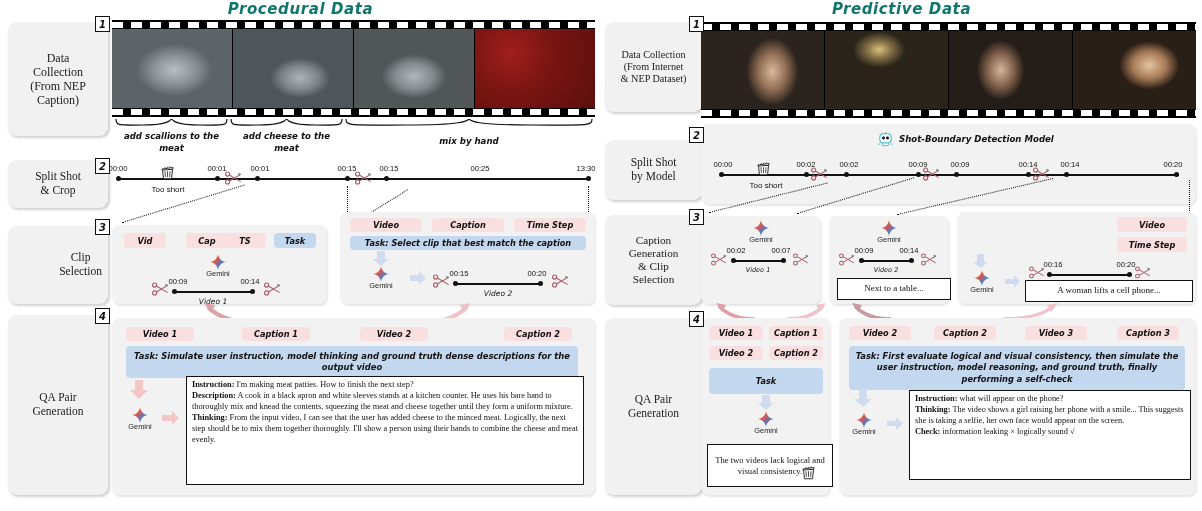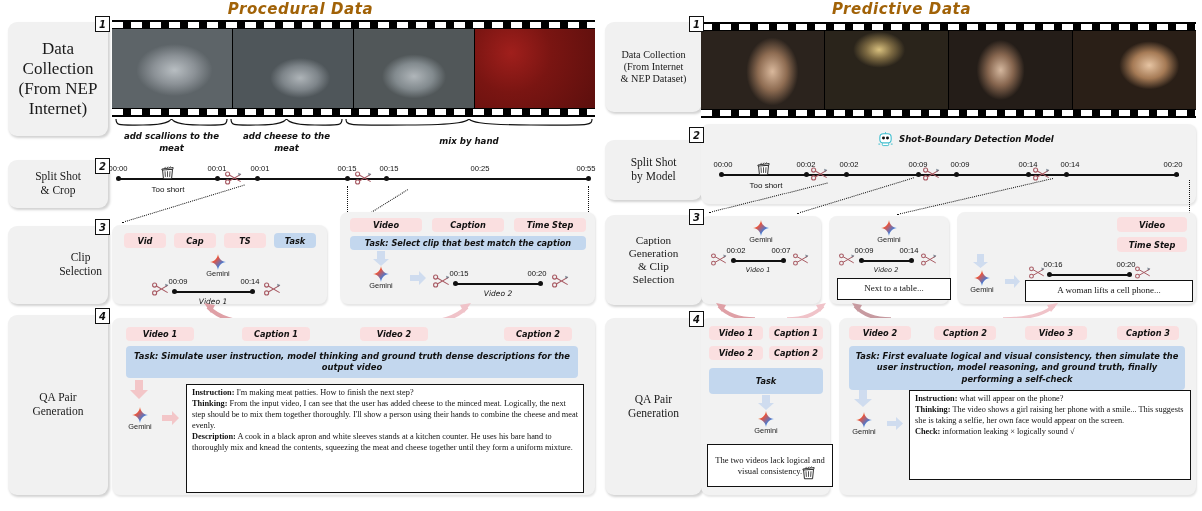--- a/index.html
+++ b/index.html
@@ -8,21 +8,21 @@
     font-family:"Liberation Serif", serif;
     overflow:hidden;position:relative;
   }
   .half{position:absolute;top:0;height:511px;width:601px;}
   .half.left{left:0;}
   .half.right{left:601px;}
 
   .big-title{
     position:absolute;top:0px;left:0;width:100%;text-align:center;
     font-family:"DejaVu Sans", sans-serif;
-    font-style:italic;font-weight:600;font-size:15px;color:#a16207;
+    font-style:italic;font-weight:600;font-size:15px;color:#0f766e;
     letter-spacing:.6px;
   }
 
   
   .stage{
     position:absolute;
     background:#f1f1f1;border-radius:9px;
     box-shadow:1.5px 2px 2.5px rgba(0,0,0,.18);
     display:flex;align-items:center;justify-content:center;
     text-align:center;color:#1a1a1a;
@@ -127,26 +127,26 @@
   }
   .curvearrow{position:absolute;}
 </style>
 </head>
 <body>
 
 <div class="half left">
 
   <div class="big-title">Procedural Data</div>
 
-  <div class="stage" style="left:8px;top:22px;width:100px;height:114px;font-size:17px;">
+  <div class="stage" style="left:8px;top:22px;width:100px;height:114px;font-size:12px;">
     <span>
       <span>Data</span>
       <span>Collection</span>
       <span>(From NEP</span>
-      <span>Internet)</span>
+      <span>Caption)</span>
     </span>
   </div>
   <div class="stepnum" style="left:95px;top:16px;">1</div>
 
   <div class="stage" style="left:8px;top:160px;width:100px;height:48px;font-size:11.5px;">
     <span>
       <span>Split Shot</span>
       <span>&amp; Crop</span>
     </span>
   </div>
@@ -221,21 +221,21 @@
     <div class="dot" style="left:99px;"></div>
     <div class="tlabel" style="left:99px;">00:01</div>
     <div class="dot" style="left:139px;"></div>
     <div class="tlabel" style="left:142px;">00:01</div>
     <div class="dot" style="left:229px;"></div>
     <div class="tlabel" style="left:229px;">00:15</div>
     <div class="dot" style="left:268px;"></div>
     <div class="tlabel" style="left:271px;">00:15</div>
     <div class="tlabel" style="left:362px;">00:25</div>
     <div class="dot" style="left:470px;"></div>
-    <div class="tlabel" style="left:468px;">00:55</div>
+    <div class="tlabel" style="left:468px;">13:30</div>
     <div class="tsub" style="left:50px;">Too short</div>
   </div>
 
   <div class="icon trash" style="left:160px;top:165px;">
     <svg viewBox="0 0 24 24" width="15" height="15">
       <path d="M4 7 L20 7 L18.5 22 L5.5 22 Z" fill="#fff" stroke="#111" stroke-width="1.4"></path>
       <path d="M8 10 L8.6 19 M12 10 L12 19 M16 10 L15.4 19" stroke="#111" stroke-width="1.2"></path>
       <path d="M3 6.5 L21 4 L20.6 6.8 L3.2 8.2 Z" fill="#fff" stroke="#111" stroke-width="1.3"></path>
       <path d="M7 5.6 L9 3 M11 5.1 L13 2.6 M15 4.6 L17 2.2" stroke="#111" stroke-width="1.1"></path>
     </svg>
@@ -258,21 +258,21 @@
     </svg>
   </div>
 
   <div class="dotline" style="left:122px;top:222px;width:128px;transform:rotate(-17deg);"></div>
   <div class="vdotline" style="left:347px;top:186px;height:38px;"></div>
   <div class="dotline" style="left:355px;top:222px;width:62px;transform:rotate(-32deg);"></div>
   <div class="vdotline" style="left:588px;top:186px;height:28px;"></div>
 
   <div class="panel" style="left:112px;top:225px;width:215px;height:79px;">
     <div class="chip" style="left:12px;top:8px;width:42px;height:15px;">Vid</div>
-    <div class="chip" style="left:62px;top:8px;width:42px;height:15px;">Cap</div>
+    <div class="chip" style="left:74px;top:8px;width:42px;height:15px;">Cap</div>
     <div class="chip" style="left:112px;top:8px;width:42px;height:15px;">TS</div>
     <div class="chip blue" style="left:162px;top:8px;width:42px;height:15px;">Task</div>
 
     <div class="gem" style="left:81px;top:29px;width:50px;">
       <svg class="star" viewBox="0 0 24 24">
         <defs>
             <linearGradient id="gl1" x1="0" y1="0" x2="1" y2="1">
           <stop offset="0%" stop-color="#f2b705"></stop>
               <stop offset="35%" stop-color="#e8543f"></stop>
           <stop offset="70%" stop-color="#3b7ddd"></stop>
@@ -410,24 +410,24 @@
       </svg>
       <div class="lbl">Gemini</div>
     </div>
 
     <div class="arrowdown" style="left:50px;top:92px;">
       <svg width="18" height="16" viewBox="0 0 18 16">
           <path d="M0 5 L10 5 L10 1 L17 8 L10 15 L10 11 L0 11 Z" fill="#f3c6c8"></path>
         </svg>
     </div>
 
-    <div class="outbox" style="left:74px;top:66px;width:386px;height:101px;">
+    <div class="outbox" style="left:74px;top:58px;width:386px;height:101px;">
       <div><b>Instruction:</b><span> I'm making meat patties. How to finish the next step?</span></div>
+      <div><b>Description:</b><span> A cook in a black apron and white sleeves stands at a kitchen counter. He uses his bare hand to thoroughly mix and knead the contents, squeezing the meat and cheese together until they form a uniform mixture.</span></div>
       <div><b>Thinking:</b><span> From the input video, I can see that the user has added cheese to the minced meat. Logically, the next step should be to mix them together thoroughly. I'll show a person using their hands to combine the cheese and meat evenly.</span></div>
-      <div><b>Description:</b><span> A cook in a black apron and white sleeves stands at a kitchen counter. He uses his bare hand to thoroughly mix and knead the contents, squeezing the meat and cheese together until they form a uniform mixture.</span></div>
     </div>
   </div>
 </div>
 
 <div class="half right">
 
   <div class="big-title">Predictive Data</div>
 
   <div class="stage" style="left:4px;top:22px;width:97px;height:90px;font-size:10.2px;">
     <span>

